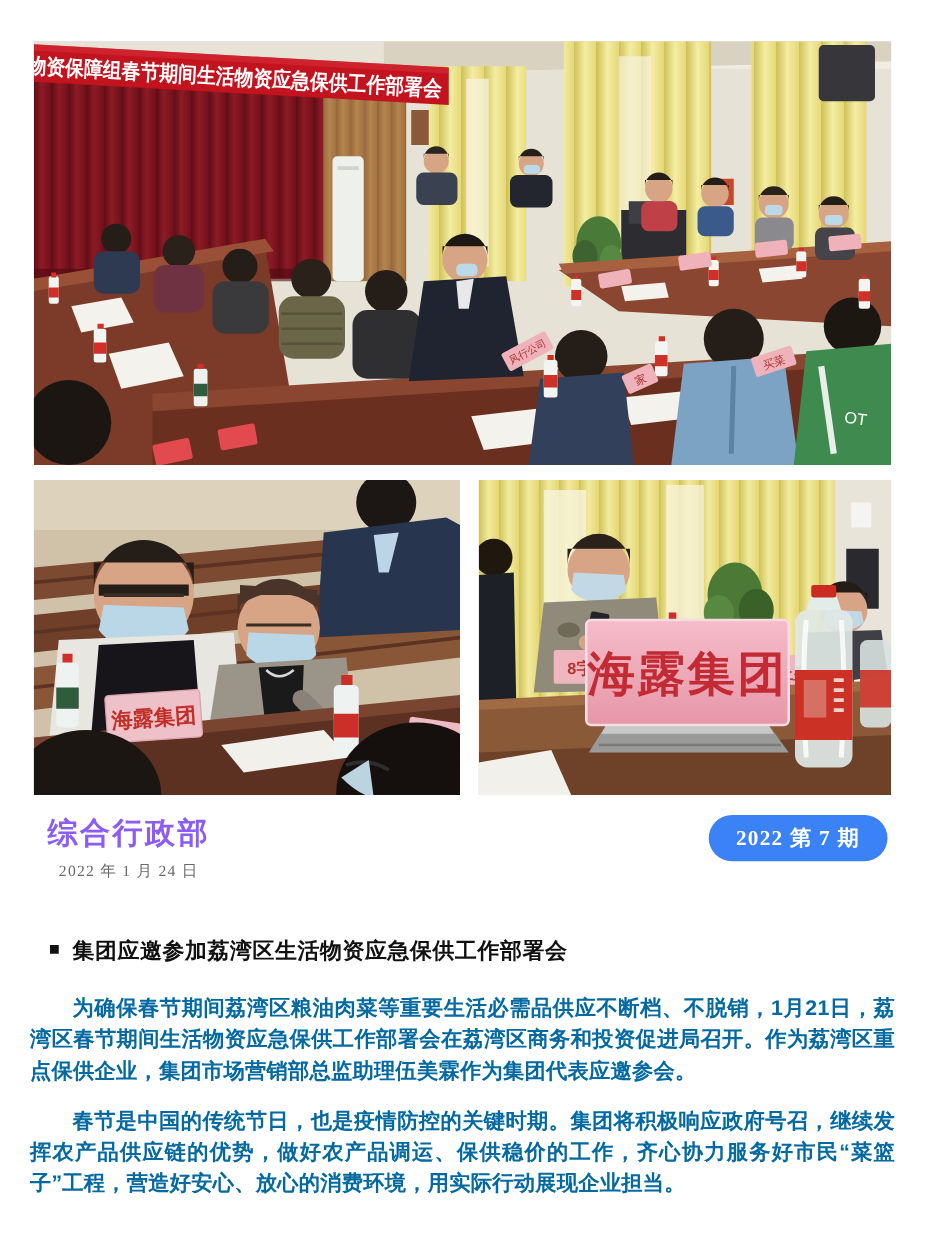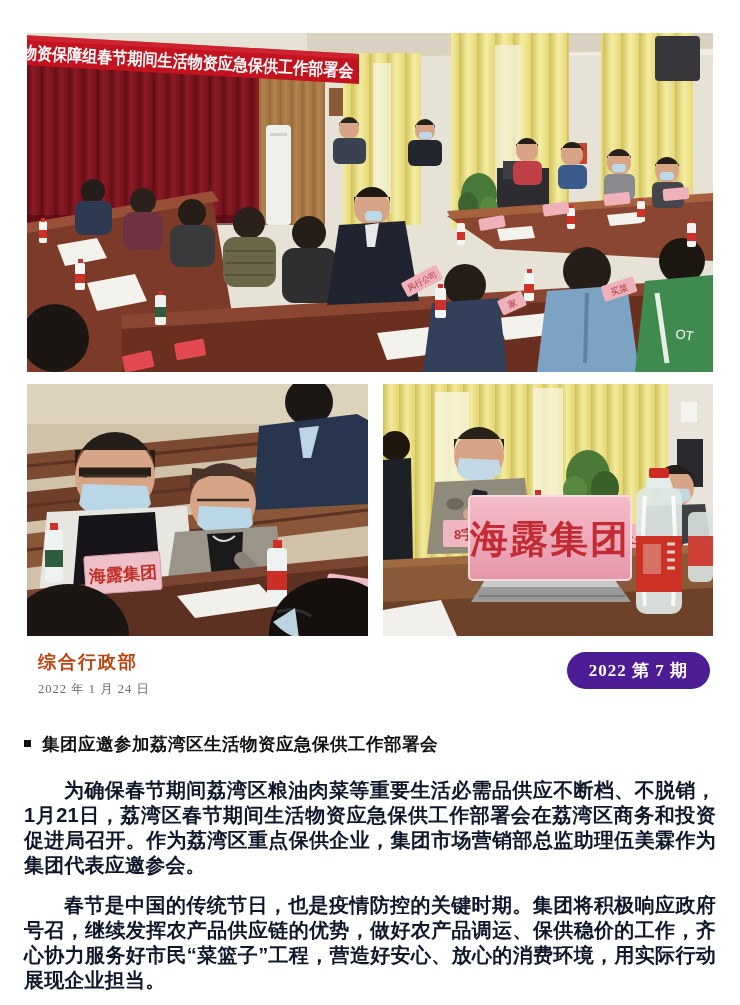--- a/index.html
+++ b/index.html
@@ -12,44 +12,44 @@
   }
   .photo{position:absolute;overflow:hidden;background:#ddd;}
   .photo svg{display:block;width:100%;height:100%;}
   #photo-top{left:27px;top:33px;width:686px;height:339px;}
   #photo-bl{left:27px;top:384px;width:341px;height:252px;}
   #photo-br{left:383px;top:384px;width:330px;height:252px;}
 
   .footer-left{position:absolute;left:38px;top:650px;}
   .dept{
     font-family:Liberation Sans, sans-serif;
-    font-weight:bold;font-size:18px;color:#c2410c;letter-spacing:2px;
+    font-weight:bold;font-size:24px;color:#8b5cf6;letter-spacing:2px;
   }
   .date{
     font-family:"Liberation Serif",serif;
     font-size:12.5px;color:#6a6a6a;letter-spacing:1px;margin-top:7px;text-align:center;
   }
   .issue-badge{
     position:absolute;right:30px;top:652px;
     height:37px;line-height:37px;padding:0 22px;border-radius:19px;
-    background:#4c1d95;color:#ffffff;
+    background:#3b82f6;color:#ffffff;
     font-family:"Liberation Serif",serif;font-weight:bold;font-size:17px;
     letter-spacing:1px;
   }
   .article{position:absolute;left:24px;top:731px;width:692px;}
   .article h2{
-    margin:0;font-size:17.5px;font-weight:bold;color:#111111;
+    margin:16px;font-size:17.5px;font-weight:bold;color:#111111;
     letter-spacing:0.5px;line-height:26px;
   }
   .bullet-square{
     display:inline-block;width:7px;height:7px;background:#111111;
     margin-right:11px;vertical-align:3px;
   }
   .article p{
-    margin:15px 0 0 0;font-size:20px;color:#0f172a;font-weight:600;
+    margin:15px 0 0 0;font-size:17px;color:#0369a1;font-weight:600;
     line-height:25px;text-indent:2em;text-align:justify;letter-spacing:0.2px;
   }
   .article p:first-of-type{margin-top:21px;}
 </style>
 </head>
 <body>
 
 <div class="photo" id="photo-top">
   <svg viewBox="0 0 686 339" preserveAspectRatio="none">
     <defs>

